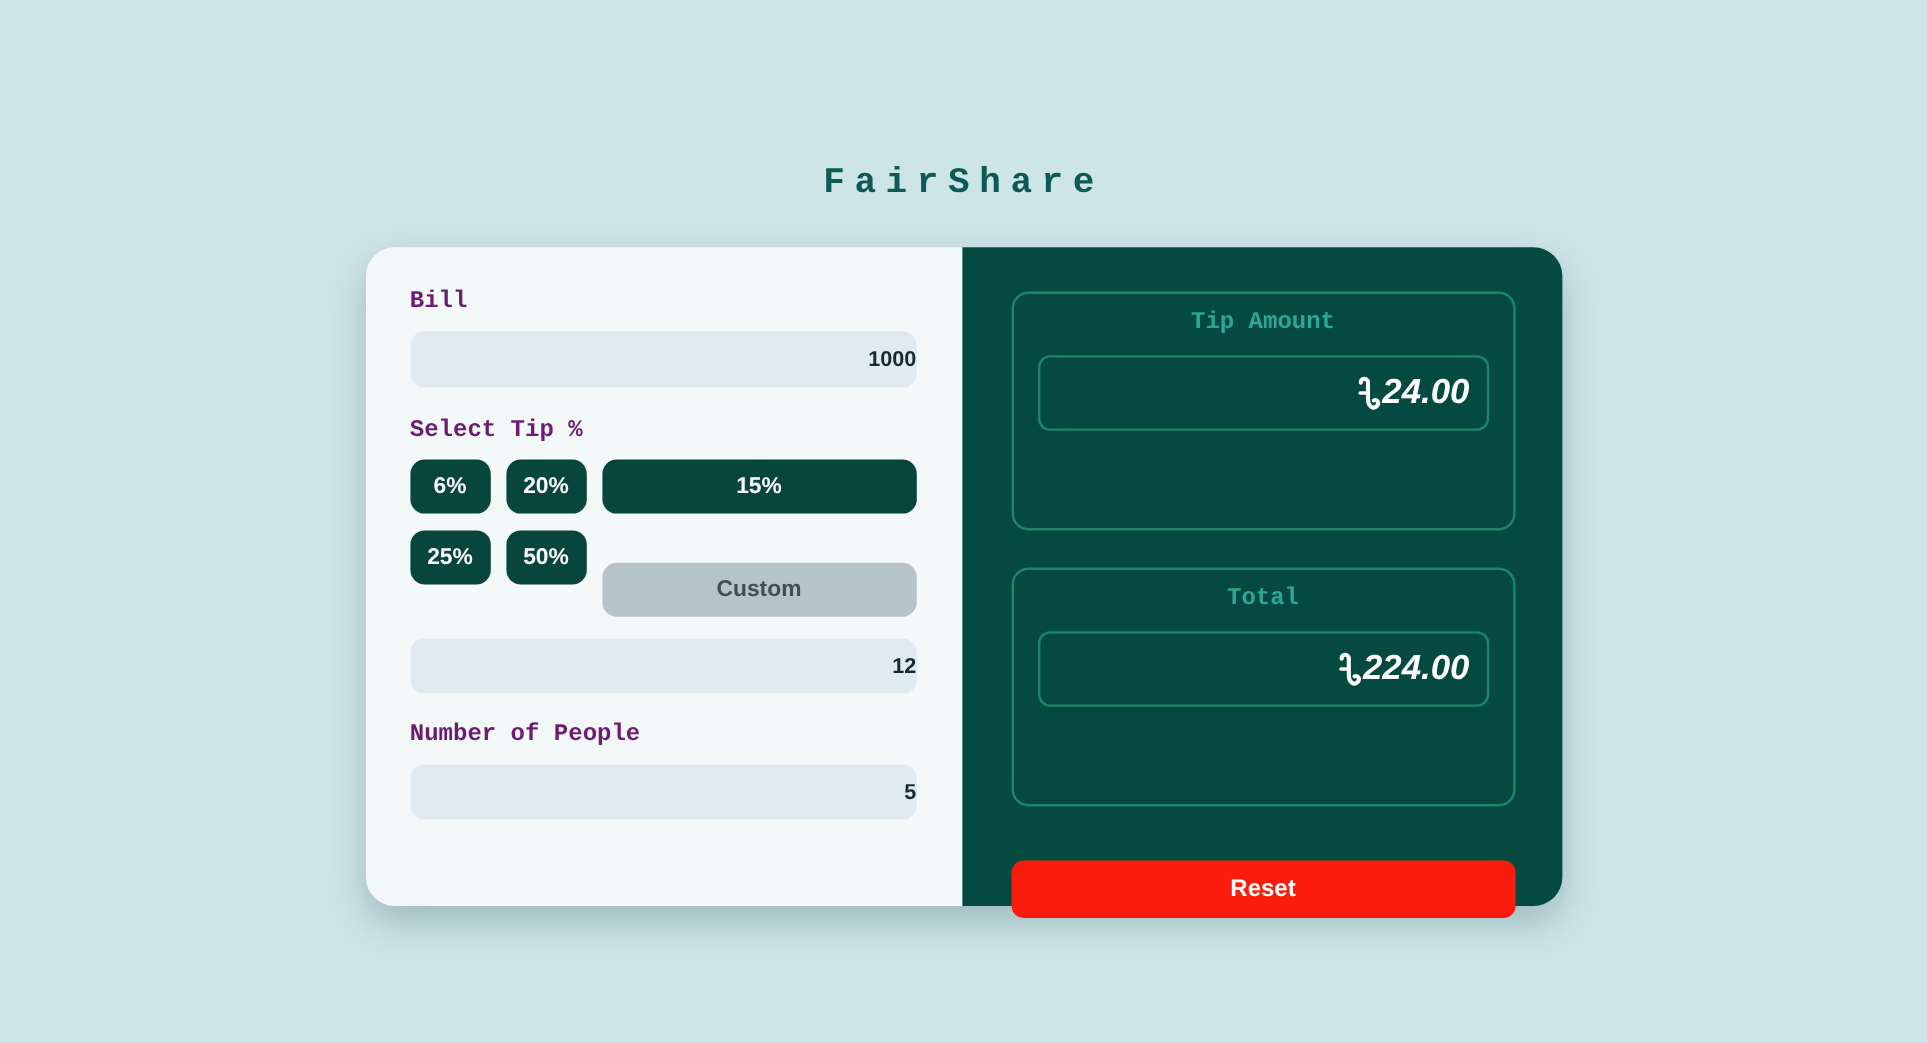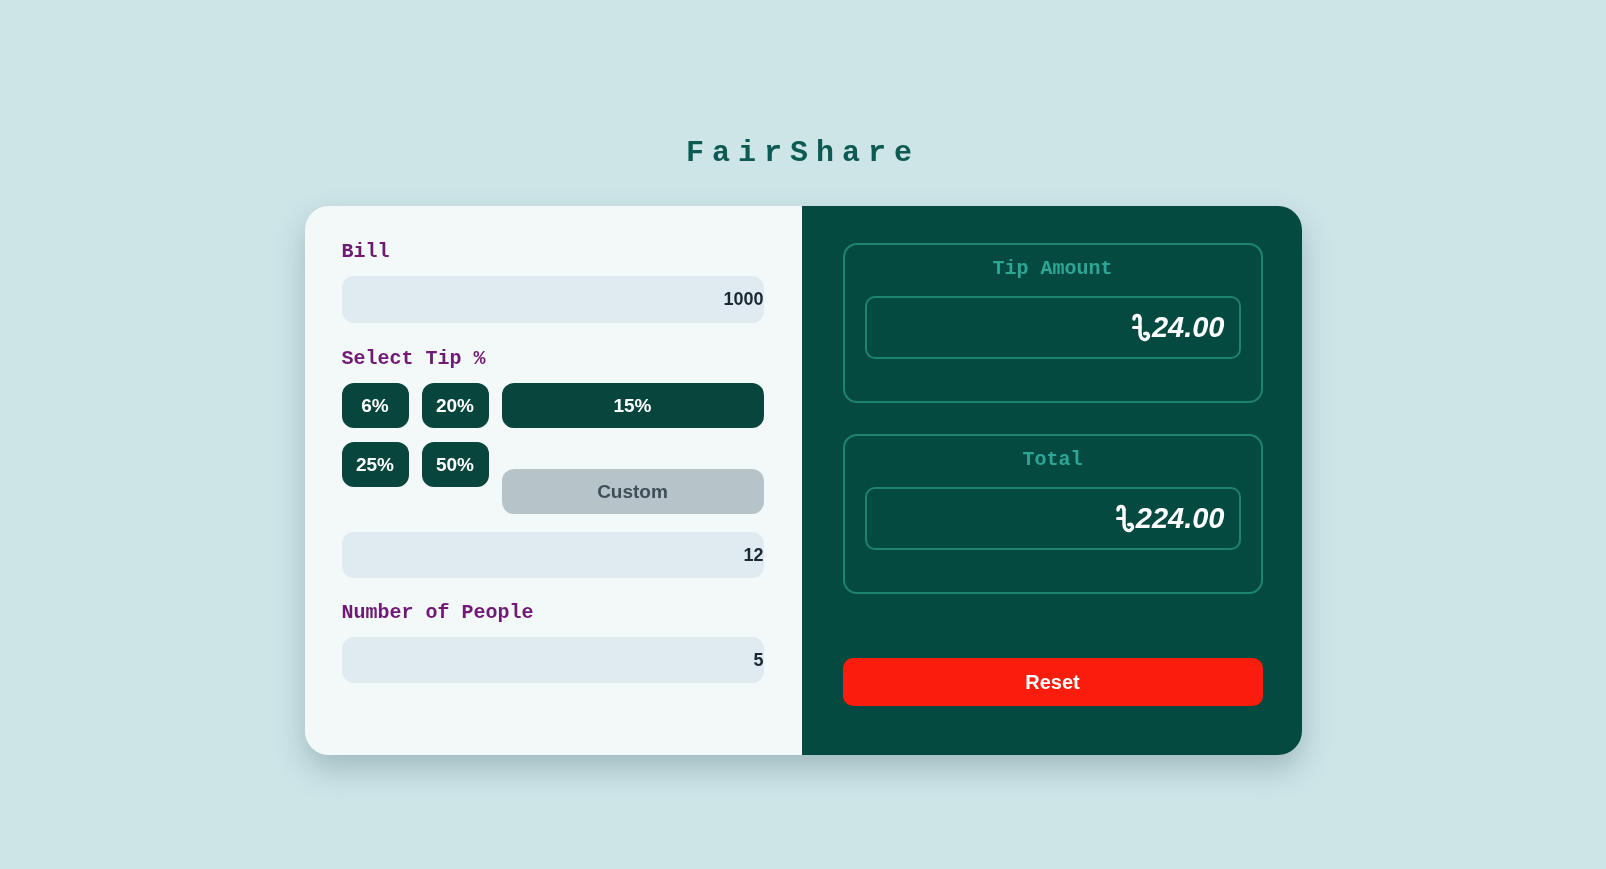--- a/index.html
+++ b/index.html
@@ -98,21 +98,21 @@
 
   
   .right-panel {
     flex: 1;
     height: 549px;
     background: #054a41;
     border-radius: 0 24px 24px 0;
     padding: 37px 39px 0 41px;
   }
   .result-box {
-    height: 160px;
+    height: 199px;
     border: 2px solid #1e8471;
     border-radius: 14px;
     padding: 13px 20px 16px 20px;
   }
   .result-box + .result-box { margin-top: 31px; }
   .result-label {
     text-align: center;
     font-family: "Liberation Mono", "DejaVu Sans Mono", monospace;
     font-weight: bold;
     font-size: 20px;
@@ -133,21 +133,21 @@
   }
   .amount-value {
     color: #ffffff;
     font-family: "Liberation Sans", "DejaVu Sans", sans-serif;
     font-weight: bold;
     font-size: 29px;
     line-height: 1;
   }
   .taka-icon { margin-right: 1px; display: block; }
   .reset-btn {
-    margin-top: 64px;
+    margin-top: 45px;
     width: 100%;
     height: 48px;
     border: none;
     border-radius: 10px;
     background: #fa1c0c;
     color: #ffffff;
     font-family: "Liberation Sans", "DejaVu Sans", sans-serif;
     font-weight: bold;
     font-size: 20px;
     cursor: pointer;

